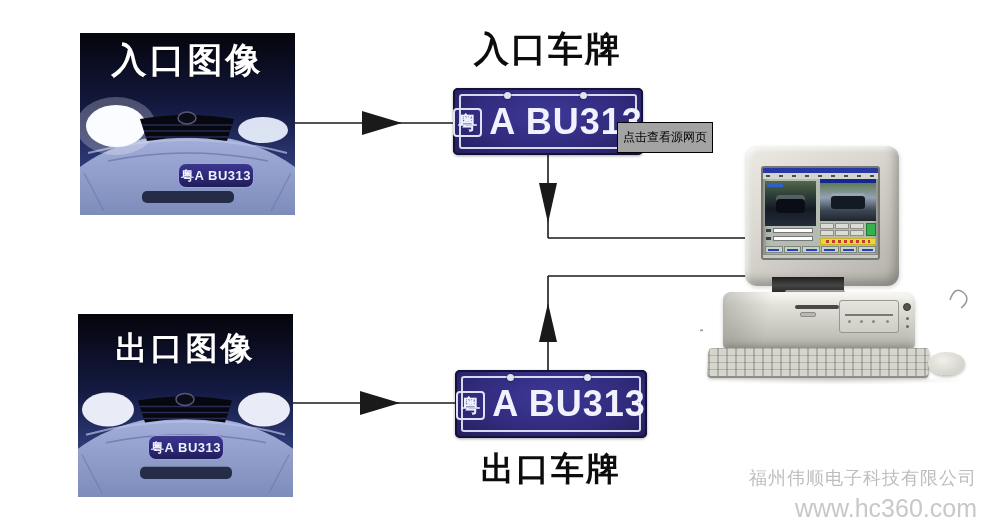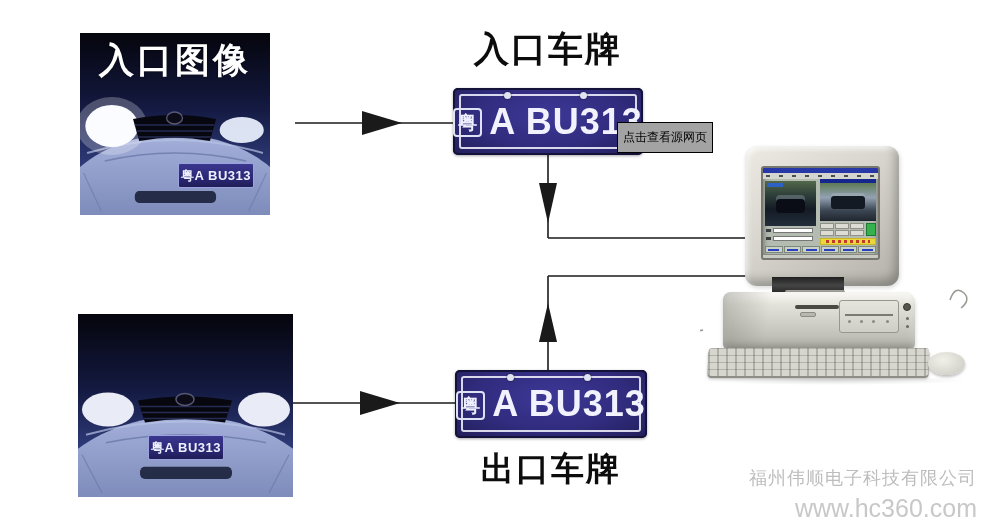--- a/index.html
+++ b/index.html
@@ -10,32 +10,32 @@
   }
 
   
   .connectors { position:absolute; left:0; top:0; z-index:1; }
   .connectors line { stroke:#1a1a1a; stroke-width:1.6; }
   .connectors polygon { fill:#1a1a1a; }
 
   
   .car-image { position:absolute; overflow:hidden; background:#0a0a14; z-index:2; }
   .car-image svg { position:absolute; left:0; top:0; width:100%; height:100%; }
-  .car-image.entrance { left:80px; top:33px; width:190px; height:182px; }
+  .car-image.entrance { left:80px; top:33px; width:215px; height:182px; }
   .car-image.exit     { left:78px; top:314px; width:215px; height:183px; }
   .img-label {
     position:absolute; left:0; right:0; text-align:center; color:#ffffff;
     font-weight:700; letter-spacing:3px; text-shadow:0 0 2px rgba(0,0,0,.6);
   }
   .entrance .img-label { top:4px;  font-size:35px; }
   .exit     .img-label { top:13px; font-size:32px; }
   .mini-plate {
     position:absolute; width:76px; height:25px;
     background:linear-gradient(180deg,#3b368e 0%, #2b2876 60%, #201d58 100%);
-    border:1px solid #9aa2e0; border-radius:2px;
+    border:1px solid #9aa2e0; border-radius:8px;
     display:flex; align-items:center; justify-content:center;
     color:#eef0ff; font-size:13px; font-weight:700; letter-spacing:.5px; white-space:nowrap;
   }
   .entrance .mini-plate { left:98px; top:130px; }
   .exit     .mini-plate { left:70px; top:121px; }
 
   
   .flow-label { position:absolute; color:#0c0c0c; font-weight:700; letter-spacing:2px; z-index:2; white-space:nowrap; }
   .flow-label.entrance-title { left:453px; top:26px;  width:190px; text-align:center; font-size:35px; }
   .flow-label.exit-title     { left:455px; top:447px; width:192px; text-align:center; font-size:33px;font-family:Liberation Serif, serif; }
@@ -222,20 +222,21 @@
       <path d="M8,120 Q107,94 207,120" stroke="#b8c2e6" stroke-width="2" fill="none" opacity="0.7"></path>
       <ellipse cx="30" cy="95" rx="26" ry="17" fill="#f4f7ff" opacity="0.95"></ellipse>
       <ellipse cx="186" cy="95" rx="26" ry="17" fill="#f4f7ff" opacity="0.95"></ellipse>
       <path d="M60,86 Q107,78 154,86 L147,108 Q107,101 67,108 Z" fill="#07070f"></path>
       <path d="M62,92 H152 M64,98 H150 M66,104 H148" stroke="#262c54" stroke-width="1.5" fill="none"></path>
       <ellipse cx="107" cy="85" rx="9" ry="6" fill="#0c0c18" stroke="#585874" stroke-width="1.5"></ellipse>
       <path d="M28,128 Q107,112 188,128" stroke="#6b78a9" stroke-width="1.5" fill="none" opacity="0.8"></path>
       <rect x="62" y="152" width="92" height="12" rx="5" fill="#141a33" opacity="0.85"></rect>
       <path d="M4,140 L24,178 M211,140 L191,178" stroke="#6b78a9" stroke-width="1.5" opacity="0.6"></path>
     </svg>
+    <div class="img-label">出口图像</div>
     <div class="mini-plate">粤A BU313</div>
   </figure>
 
   <div class="flow-label entrance-title">入口车牌</div>
   <div class="flow-label exit-title">出口车牌</div>
 
   <div class="plate-card entrance-plate">
     <div class="plate-frame"></div>
     <span class="screw s1"></span>
     <span class="screw s2"></span>

